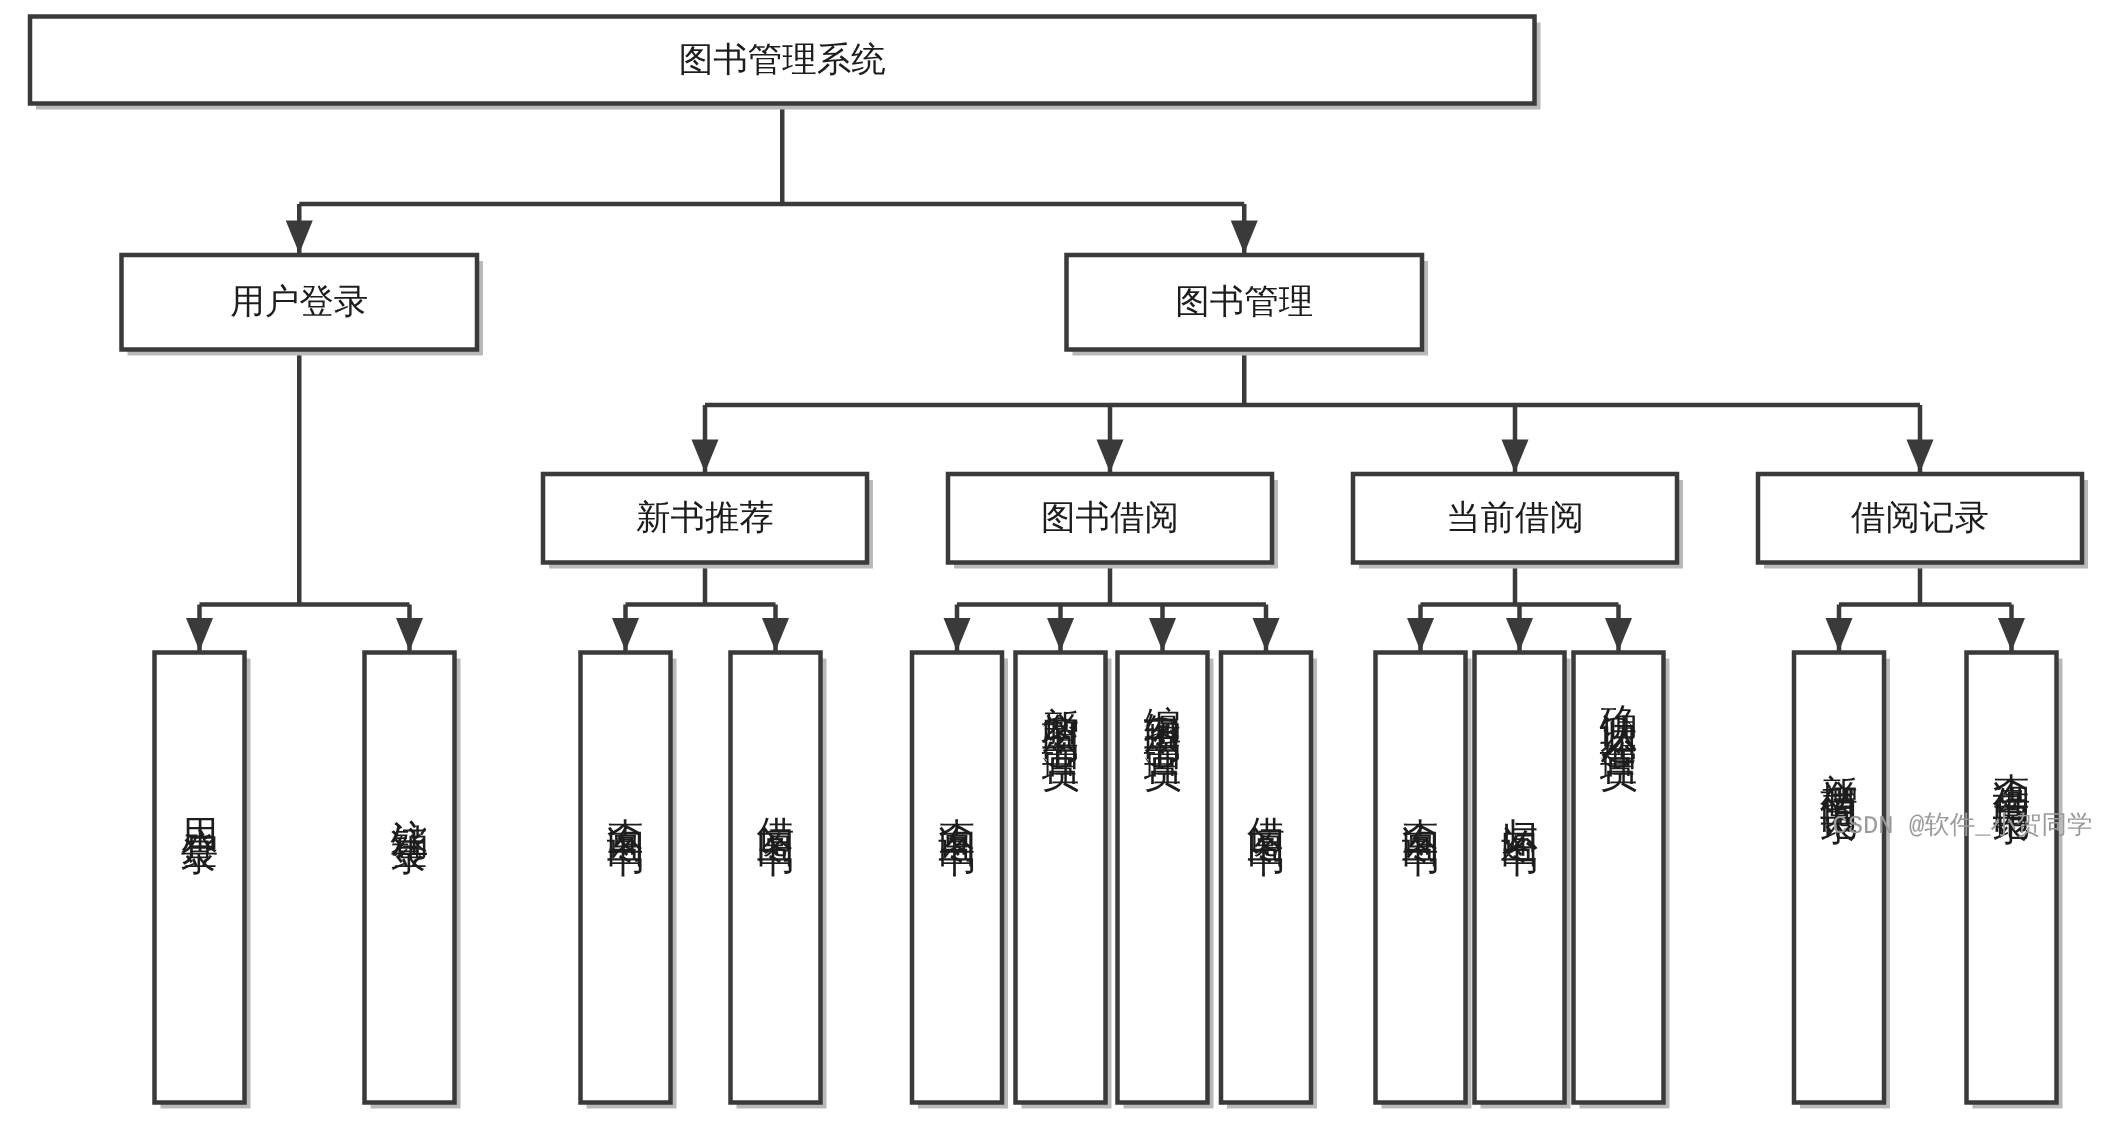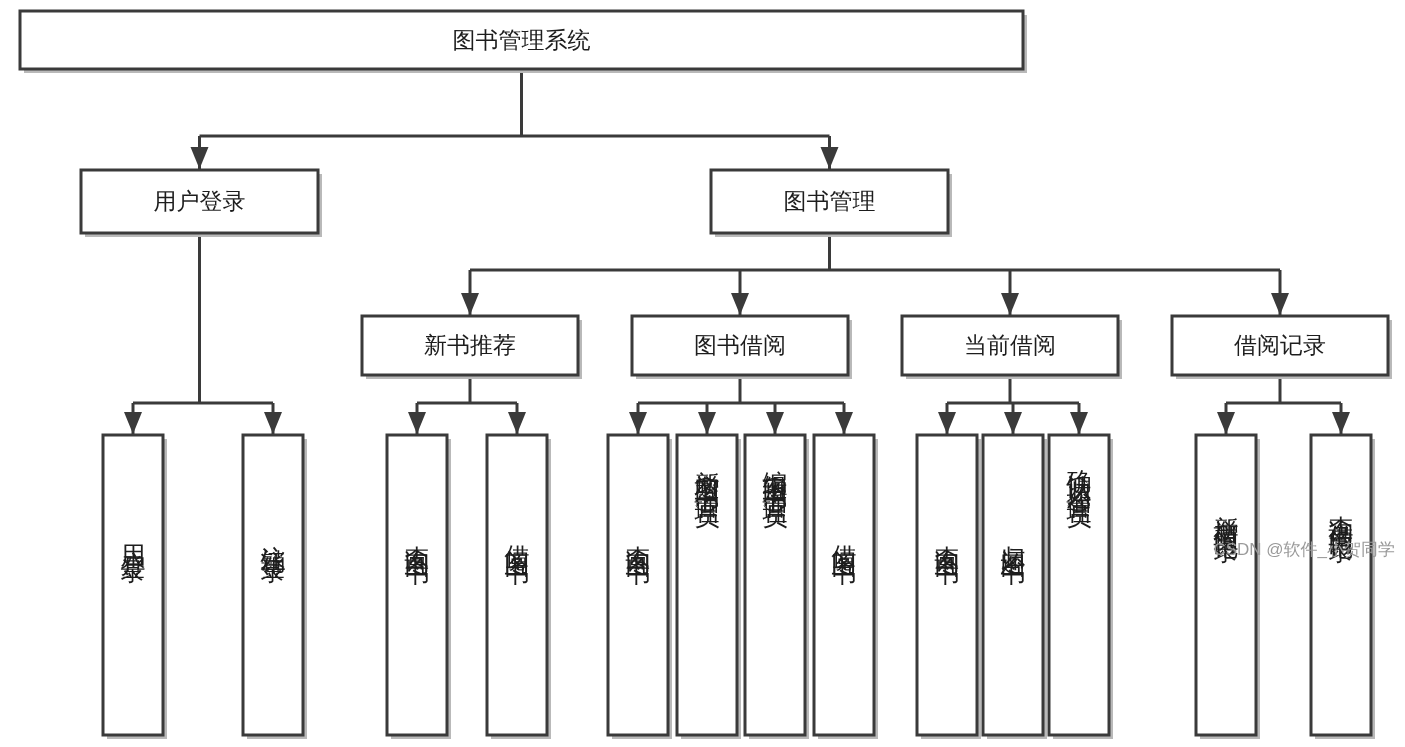--- a/index.html
+++ b/index.html
@@ -65,21 +65,21 @@
     font-size: 25px;
     line-height: 1;
     letter-spacing: 5px;
     color: #1d1d1d;
     white-space: nowrap;
   }
   .watermark {
     position: absolute;
     right: 10px;
     bottom: 6px;
-    font-family: Liberation Sans, sans-serif;
+    font-family: Liberation Mono, monospace;
     font-size: 17px;
     color: #9a9a9a;
     white-space: nowrap;
   }
 </style>
 </head>
 <body>
 
 <div id="diagram-root">
 

